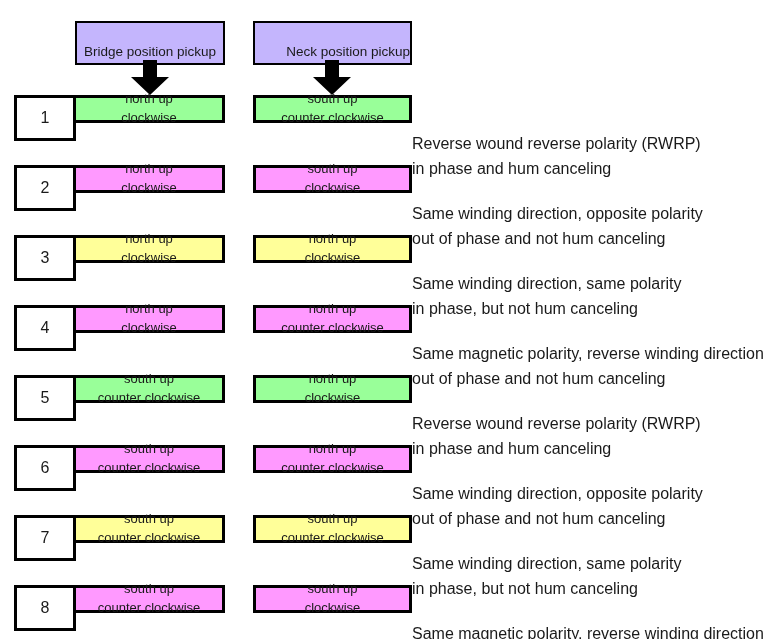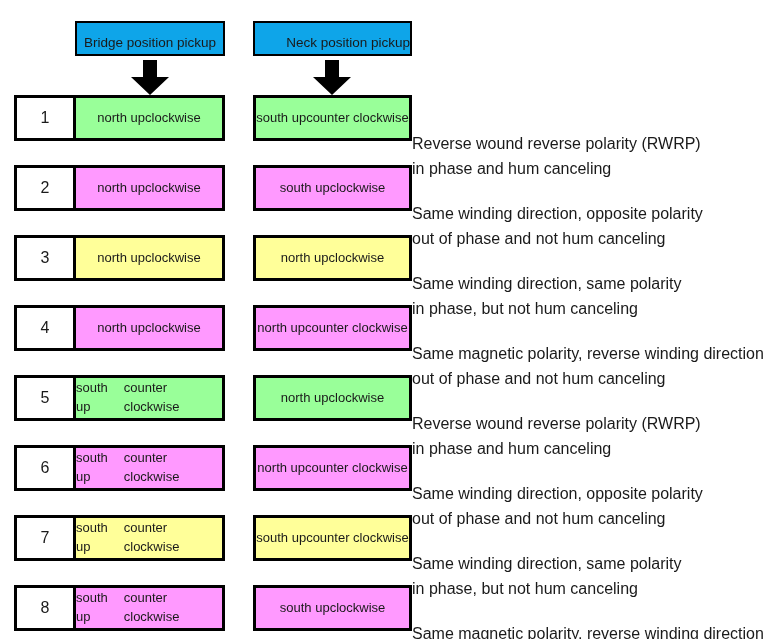--- a/index.html
+++ b/index.html
@@ -21,24 +21,24 @@
     left: 0;
     top: 0;
     width: 763px;
     height: 639px;
   }
 
   
   .header-box {
     position: absolute;
     top: 21px;
-    height: 35px;
+    height: 44px;
     box-sizing: border-box;
     border: 2px solid #000000;
-    background: #0ea5e9;
+    background: #c4b5fd;
     display: flex;
     align-items: flex-end;
     justify-content: center;
   }
   .header-box .header-label {
     font-size: 13.5px;
     line-height: 1;
     padding-bottom: 5px;
     white-space: nowrap;
   }
@@ -75,25 +75,25 @@
     background: #ffffff;
     display: flex;
     align-items: center;
     justify-content: center;
     font-size: 16px;
   }
 
   .cell {
     position: absolute;
     top: 0;
-    height: 46px;
+    height: 28px;
     box-sizing: border-box;
     border: 3px solid #000000;
     display: flex;
-    flex-direction: row;
+    flex-direction: column;
     align-items: center;
     justify-content: center;
     font-size: 13px;
     line-height: 1.45;
   }
   .cell-bridge { left: 73px;  width: 152px; }
   .cell-neck   { left: 253px; width: 159px; }
 
   .desc {
     position: absolute;

